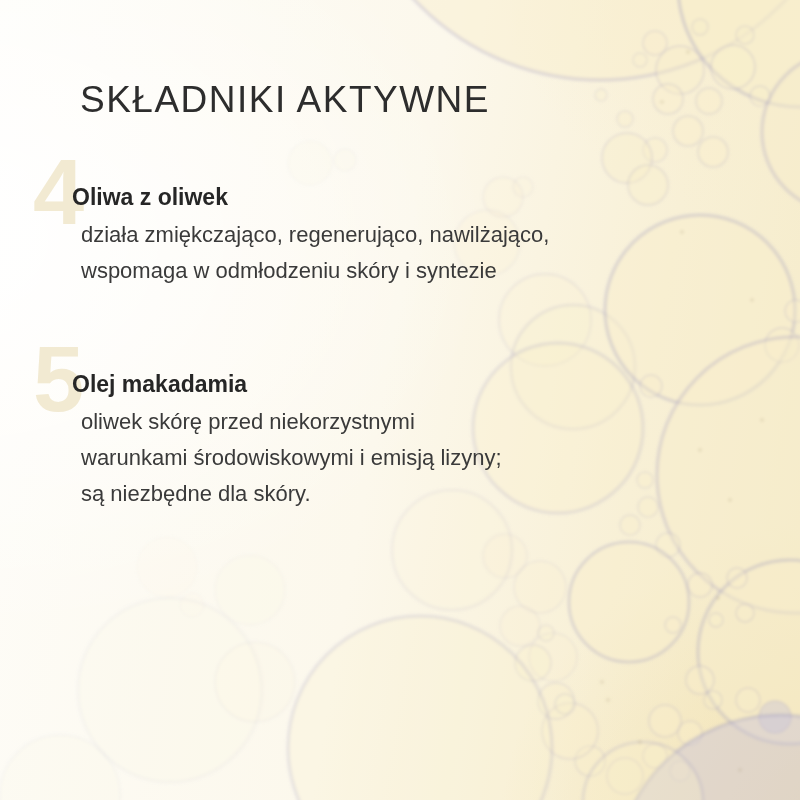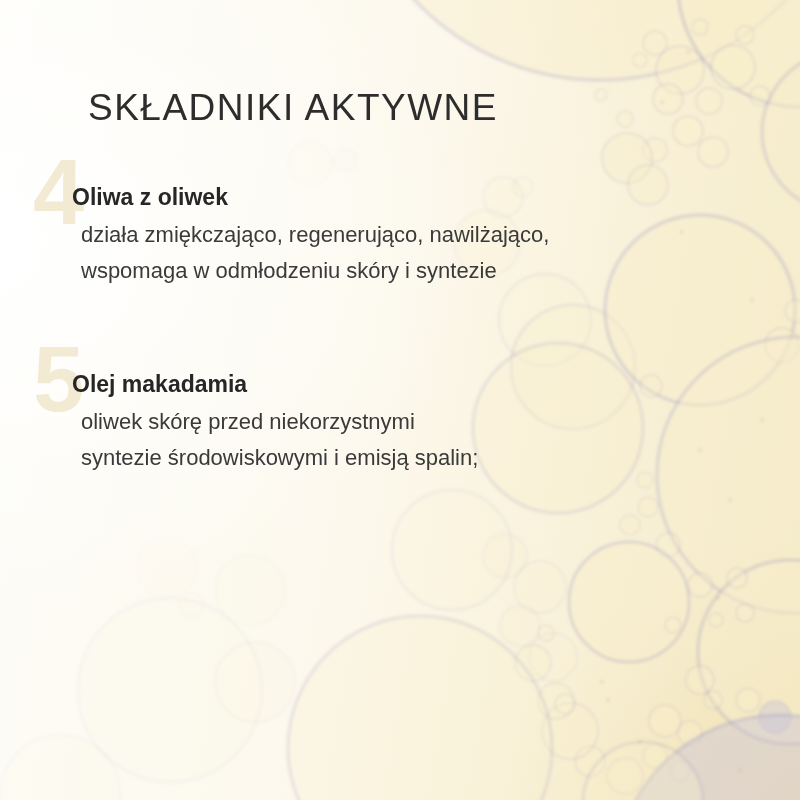--- a/index.html
+++ b/index.html
@@ -11,21 +11,21 @@
   .bg{
     position:absolute;inset:0;
     background:
       radial-gradient(120% 90% at -5% 30%, #ffffff 0%, rgba(255,255,255,0) 55%),
       radial-gradient(80% 75% at 106% 106%, rgba(240,222,170,.8) 0%, rgba(240,222,170,0) 55%),
       radial-gradient(70% 55% at 104% -4%, rgba(248,238,208,.95) 0%, rgba(248,238,208,0) 60%),
       linear-gradient(100deg, #fefdf9 0%, #fcf8ec 48%, #f8f0d6 76%, #f5ebc8 100%);
   }
   .bubbles{position:absolute;inset:0;width:800px;height:800px;}
   .title{
-    position:absolute;left:72px;top:73px;margin:16px;
+    position:absolute;left:72px;top:73px;margin:8px;
     font-size:37px;font-weight:400;letter-spacing:1.5px;line-height:1;
     color:var(--title-color,#2d2d2d);white-space:nowrap;
   }
   .watermark{
     position:absolute;left:33px;margin:0;
     font-size:92px;font-weight:700;line-height:1;
     color:var(--numeral-color,#f2ead2);
   }
   .wm-4{top:146px;}
   .wm-5{top:333px;}
@@ -148,15 +148,16 @@
 
   <section class="sec sec-1">
     <h2>Oliwa z oliwek</h2>
     <p class="line">działa zmiękczająco, regenerująco, nawilżająco,</p>
     <p class="line">wspomaga w odmłodzeniu skóry i syntezie</p>
   </section>
 
   <section class="sec sec-2">
     <h2>Olej makadamia</h2>
     <p class="line">oliwek skórę przed niekorzystnymi</p>
-    <p class="line">syntezie środowiskowymi i emisją spalin;</p>
+    <p class="line">warunkami środowiskowymi i emisją lizyny;</p>
+    <p class="line">są niezbędne dla skóry.</p>
   </section>
 </div>
 
 </body></html>

